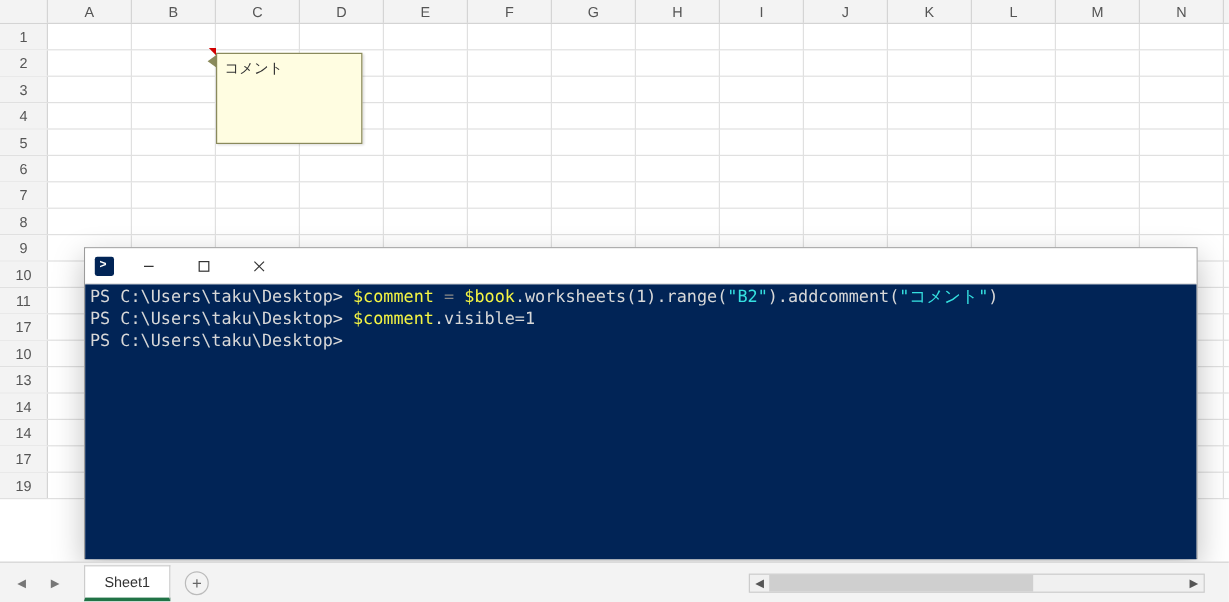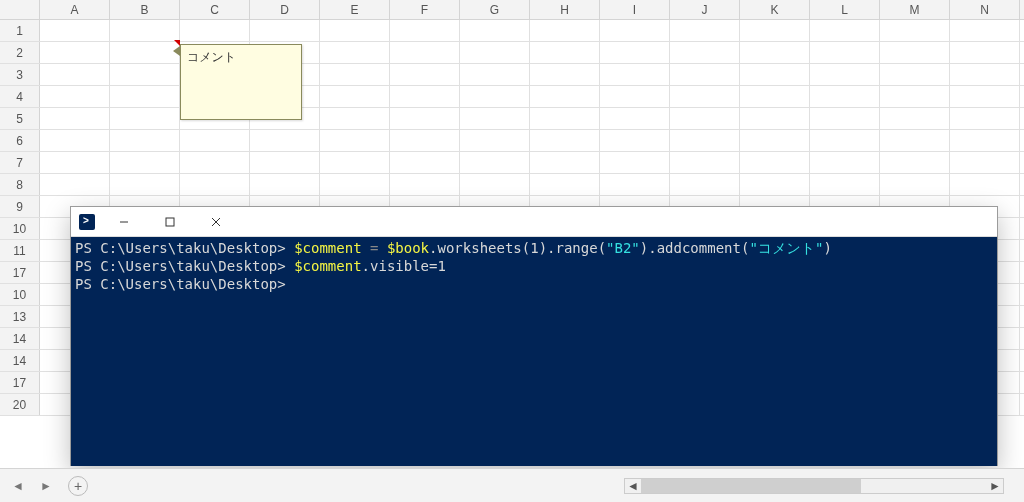--- a/index.html
+++ b/index.html
@@ -526,21 +526,21 @@
         <div class="cell" style="width: 70px;"></div>
         <div class="cell" style="width: 70px;"></div>
         <div class="cell" style="width: 70px;"></div>
         <div class="cell" style="width: 70px;"></div>
         <div class="cell" style="width: 70px;"></div>
         <div class="cell" style="width: 70px;"></div>
         <div class="cell" style="width: 70px;"></div>
         <div class="cell" style="width: 70px;"></div>
       </div>
       <div class="row">
-        <div class="row-hdr">20</div>
+        <div class="row-hdr">19</div>
         <div class="cell" style="width: 70px;"></div>
         <div class="cell" style="width: 70px;"></div>
         <div class="cell" style="width: 70px;"></div>
         <div class="cell" style="width: 70px;"></div>
         <div class="cell" style="width: 70px;"></div>
         <div class="cell" style="width: 70px;"></div>
         <div class="cell" style="width: 70px;"></div>
         <div class="cell" style="width: 70px;"></div>
         <div class="cell" style="width: 70px;"></div>
         <div class="cell" style="width: 70px;"></div>
@@ -583,20 +583,23 @@
   <div class="ps-body" id="ps-body">
       <div class="ps-line"><span class="c-white">PS C:\Users\taku\Desktop&gt; </span><span class="c-yellow">$comment</span><span class="c-white"> </span><span class="c-gray">=</span><span class="c-white"> </span><span class="c-yellow">$book</span><span class="c-white">.worksheets(1).range(</span><span class="c-cyan">"B2"</span><span class="c-white">).addcomment(</span><span class="c-cyan">"コメント"</span><span class="c-white">)</span></div>
       <div class="ps-line"><span class="c-white">PS C:\Users\taku\Desktop&gt; </span><span class="c-yellow">$comment</span><span class="c-white">.visible=1</span></div>
       <div class="ps-line"><span class="c-white">PS C:\Users\taku\Desktop&gt;</span></div>
     </div>
 </div>
 
 <div class="tabbar">
   <div class="tab-nav">◄</div>
   <div class="tab-nav">►</div>
+  <div class="sheet-tab">
+    <span>Sheet1</span>
+  </div>
   <div class="new-sheet">
     <span>+</span>
   </div>
 
   <div class="h-scroll">
     <div class="arrow">◄</div>
     <div class="track">
       <div class="thumb"></div>
     </div>
     <div class="arrow">►</div>

